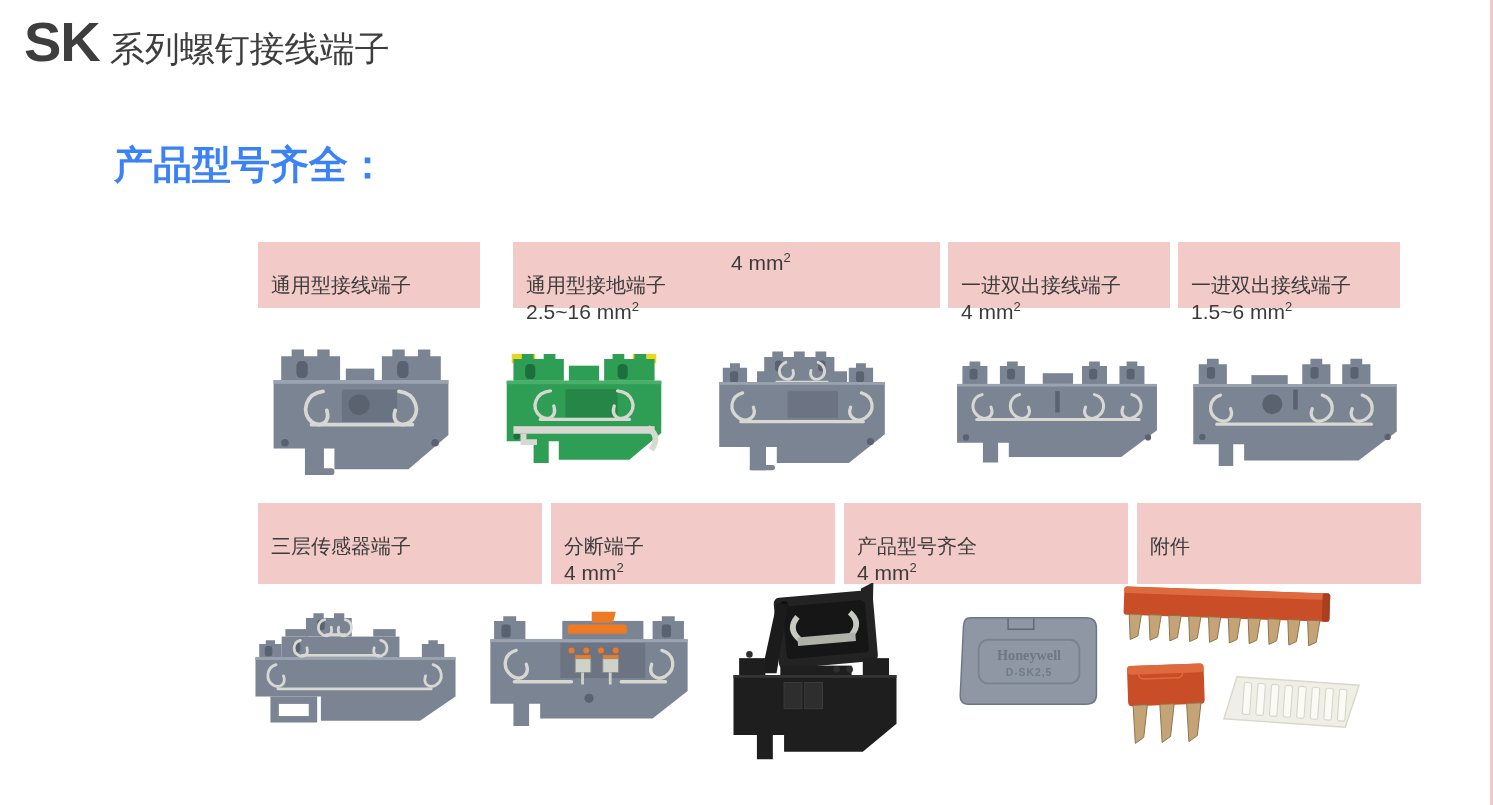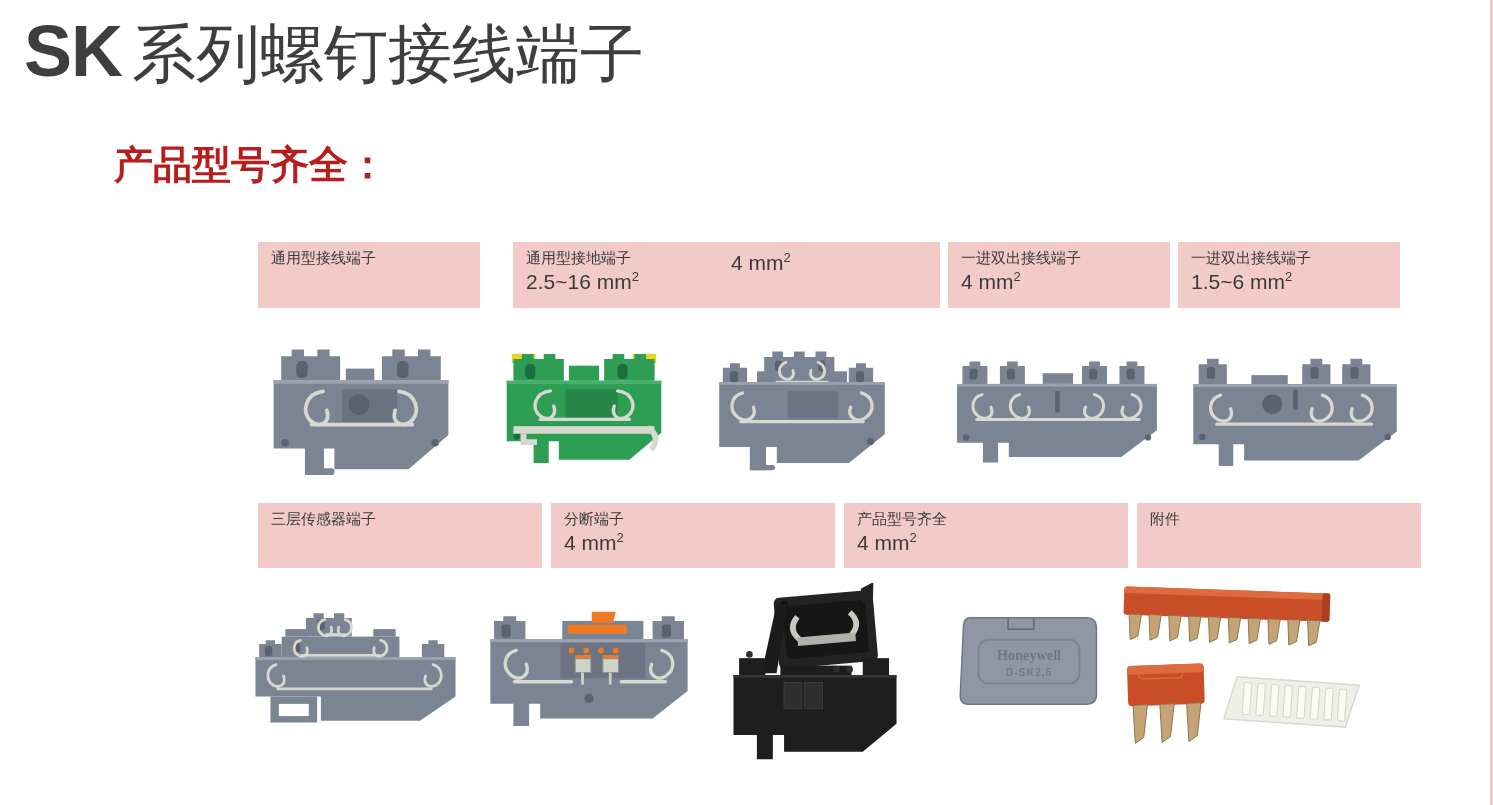--- a/index.html
+++ b/index.html
@@ -1,29 +1,29 @@
 <!DOCTYPE html>
 <html><head>
 <meta charset="utf-8">
 <style>
   html,body{margin:0;padding:0;background:#fff;}
   .stage{position:relative;width:1493px;height:805px;background:#ffffff;overflow:hidden;
          font-family:"Liberation Sans",sans-serif;}
   .edge-stripe{position:absolute;right:0;top:0;width:3px;height:805px;background:#f2cbc8;}
   .title{position:absolute;left:24px;top:8px;margin:0;color:#3e3e3e;white-space:nowrap;line-height:1.2;}
-  .title .pfx{font-family:"Liberation Sans",sans-serif;font-weight:bold;font-size:72px;letter-spacing:-1px;margin-right:10px;text-align:right;}
-  .title .txt{font-family:"Liberation Serif",serif;font-weight:400;font-size:64px;}
+  .title .pfx{font-family:"Liberation Sans",sans-serif;font-weight:bold;font-size:56px;letter-spacing:-1px;margin-right:10px;text-align:right;}
+  .title .txt{font-family:"Liberation Serif",serif;font-weight:400;font-size:35px;}
   .subtitle{position:absolute;left:114px;top:138px;font-family:"Liberation Serif",serif;
-            font-weight:bold;font-size:39px;color:#b91c1c;white-space:nowrap;}
+            font-weight:bold;font-size:39px;color:#3b82f6;white-space:nowrap;}
   .lbl{position:absolute;background:#f2cbc8;box-sizing:border-box;padding:7px 6px 0 13px;color:#3b3b3b;}
-  .lbl .nm{font-family:"Liberation Serif",serif;font-size:15px;line-height:1.25;}
+  .lbl .nm{font-family:"Liberation Serif",serif;font-size:20px;line-height:1.25;margin-top:24px;}
   .lbl .sp{font-family:"Liberation Sans",sans-serif;font-size:21px;line-height:1.3;}
   .lbl .sp sup{font-size:13px;}
   .r1{top:242px;width:222px;height:66px;}
-  .r2{top:503px;width:284px;height:65px;}
+  .r2{top:503px;width:284px;height:81px;}
   .img{position:absolute;}
   .img svg{width:100%;height:100%;display:block;}
 </style>
 </head>
 <body>
 
 <div class="stage">
 
   <div class="edge-stripe"></div>
 

